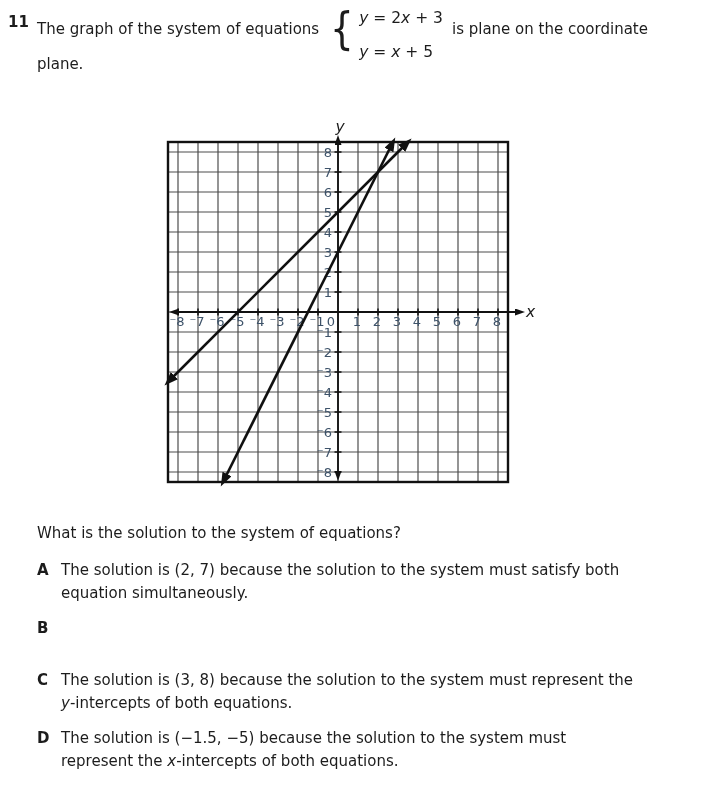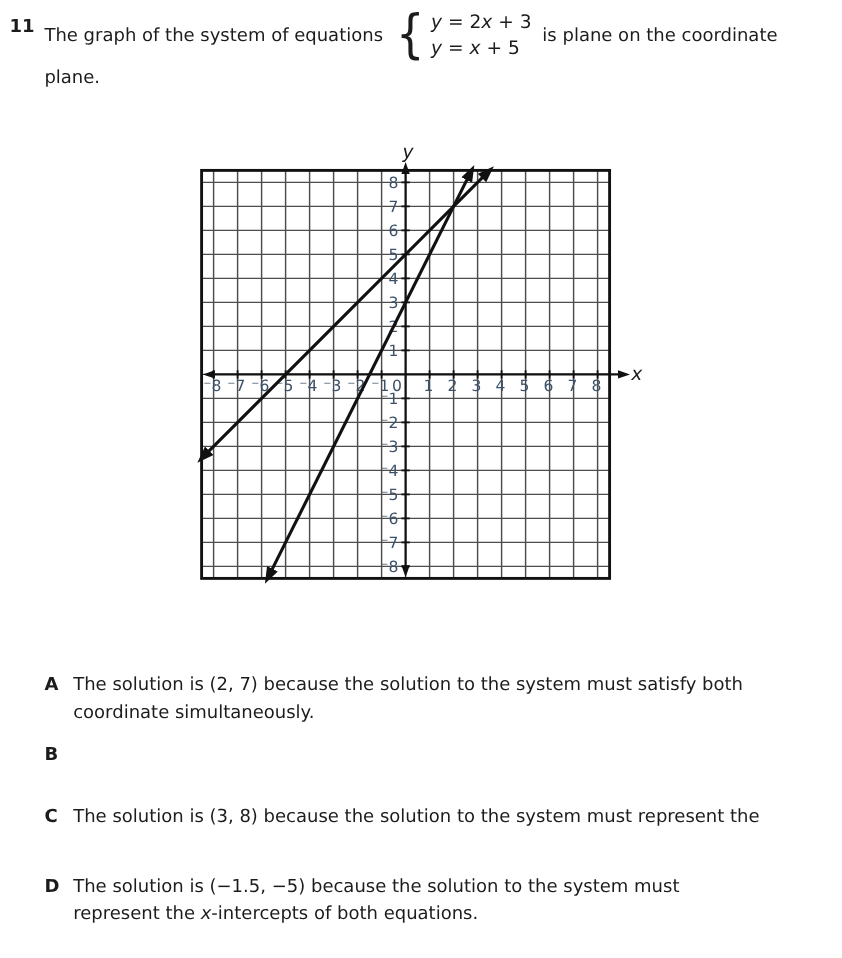--- a/index.html
+++ b/index.html
@@ -5,21 +5,21 @@
   html,body{margin:0;padding:0;background:#fff;}
   .page{
     position:relative;width:702px;height:798px;background:#fff;overflow:hidden;
     font-family:"DejaVu Sans",sans-serif;font-size:15px;color:#1c1c1c;
   }
   .qnum{position:absolute;left:8px;top:13px;font-weight:bold;}
   .stem-flex{position:absolute;left:37px;top:2px;height:54px;display:flex;align-items:center;gap:9px;white-space:nowrap;}
   .system{display:flex;align-items:center;}
   .brace{font-size:44px;font-weight:400;line-height:0.95;margin-right:3px;transform:scaleX(.85);}
   .eqcol{display:flex;flex-direction:column;gap:1px;font-size:15.5px;}
-  .eq{line-height:21px;white-space:nowrap;}
+  .eq{line-height:21px;white-space:nowrap;margin-top:12px;}
   .plane{position:absolute;left:37px;top:55px;}
   .graph-wrap{position:absolute;left:145px;top:118px;width:400px;height:372px;}
   .gridline{stroke:#4d4d4d;stroke-width:1.2;}
   .gridborder{stroke:#111;stroke-width:2.4;fill:none;}
   .axis{stroke:#111;stroke-width:1.8;}
   .tick{stroke:#111;stroke-width:1.5;}
   .ticklabel{font-family:"DejaVu Sans",sans-serif;font-size:13px;fill:#3d5269;}
   .axislabel{font-family:"DejaVu Sans",sans-serif;font-style:italic;font-size:15.5px;fill:#1a1a1a;}
   .plotline{stroke:#111;stroke-width:2.6;}
   .prompt{position:absolute;left:37px;top:524px;}
@@ -161,39 +161,41 @@
         <text x="187" y="58.5" class="ticklabel" text-anchor="end">7</text>
         <line x1="189.5" y1="34" x2="196.5" y2="34" class="tick"></line>
         <text x="187" y="38.5" class="ticklabel" text-anchor="end">8</text>
         <text x="381" y="199" class="axislabel">x</text>
         <text x="195" y="14" class="axislabel" text-anchor="middle">y</text>
         <line x1="23" y1="264" x2="263" y2="24" class="plotline" marker-start="url(#line-arrow)" marker-end="url(#line-arrow)"></line>
         <line x1="78" y1="364" x2="248" y2="24" class="plotline" marker-start="url(#line-arrow)" marker-end="url(#line-arrow)"></line>
       </svg>
   </div>
 
+  <div class="prompt">What is the solution to the system of equations?</div>
 
   <div class="choice" style="top:559px">
     <span class="letter">A</span>
     <div>
       <div class="cline"><span>The solution is (2, 7) because the solution to the system must satisfy both</span><i></i><span></span></div>
-      <div class="cline"><span>coordinate simultaneously.</span><i></i><span></span></div>
+      <div class="cline"><span>equation simultaneously.</span><i></i><span></span></div>
     </div>
   </div>
 
   <div class="choice" style="top:617px">
     <span class="letter">B</span>
     <div>
     </div>
   </div>
 
   <div class="choice" style="top:669px">
     <span class="letter">C</span>
     <div>
       <div class="cline"><span>The solution is (3, 8) because the solution to the system must represent the</span><i></i><span></span></div>
+      <div class="cline"><span></span><i>y</i><span>-intercepts of both equations.</span></div>
     </div>
   </div>
 
   <div class="choice" style="top:727px">
     <span class="letter">D</span>
     <div>
       <div class="cline"><span>The solution is (−1.5, −5) because the solution to the system must</span><i></i><span></span></div>
       <div class="cline"><span>represent the </span><i>x</i><span>-intercepts of both equations.</span></div>
     </div>
   </div>

